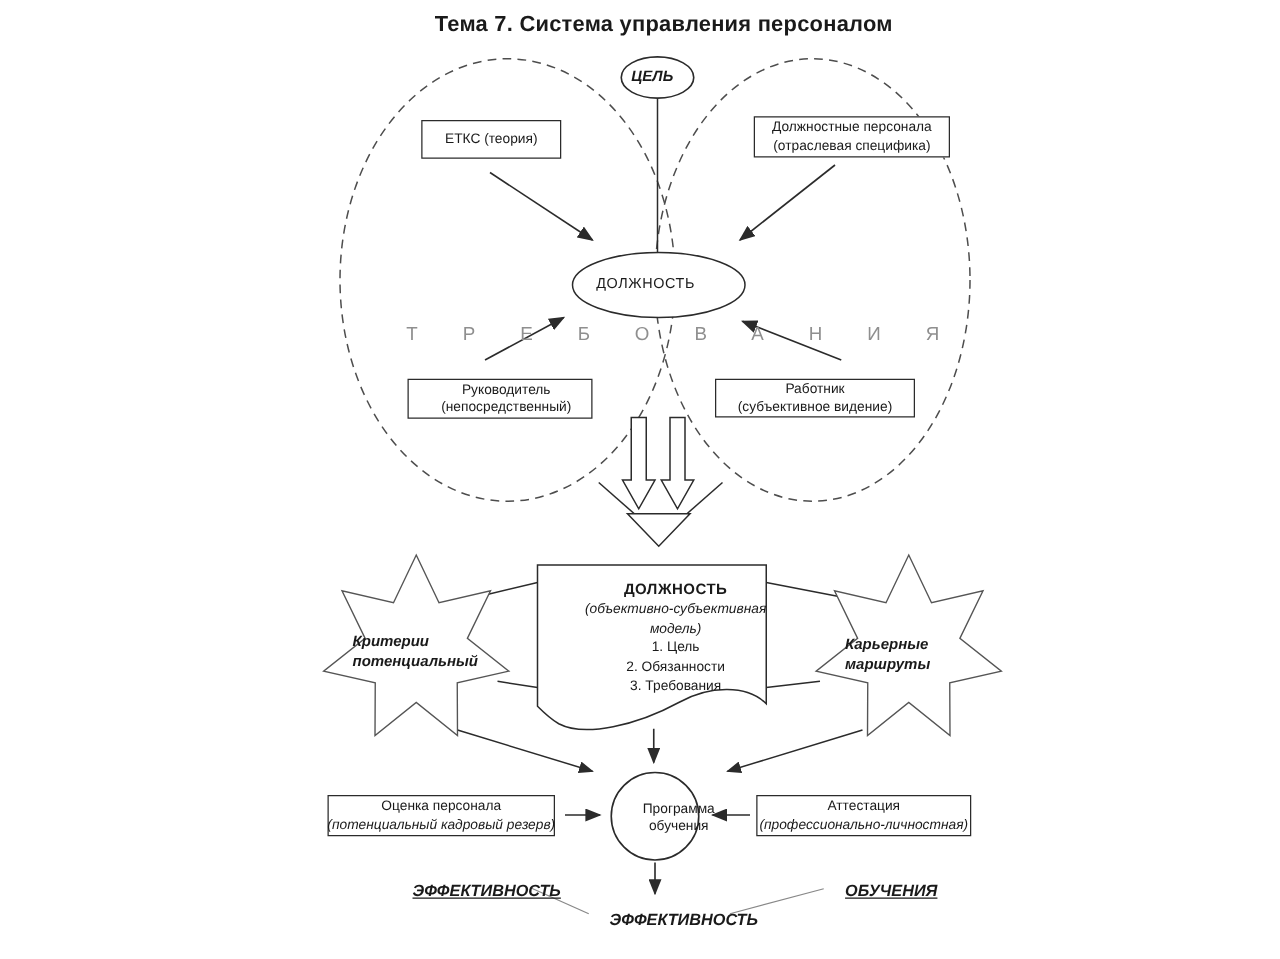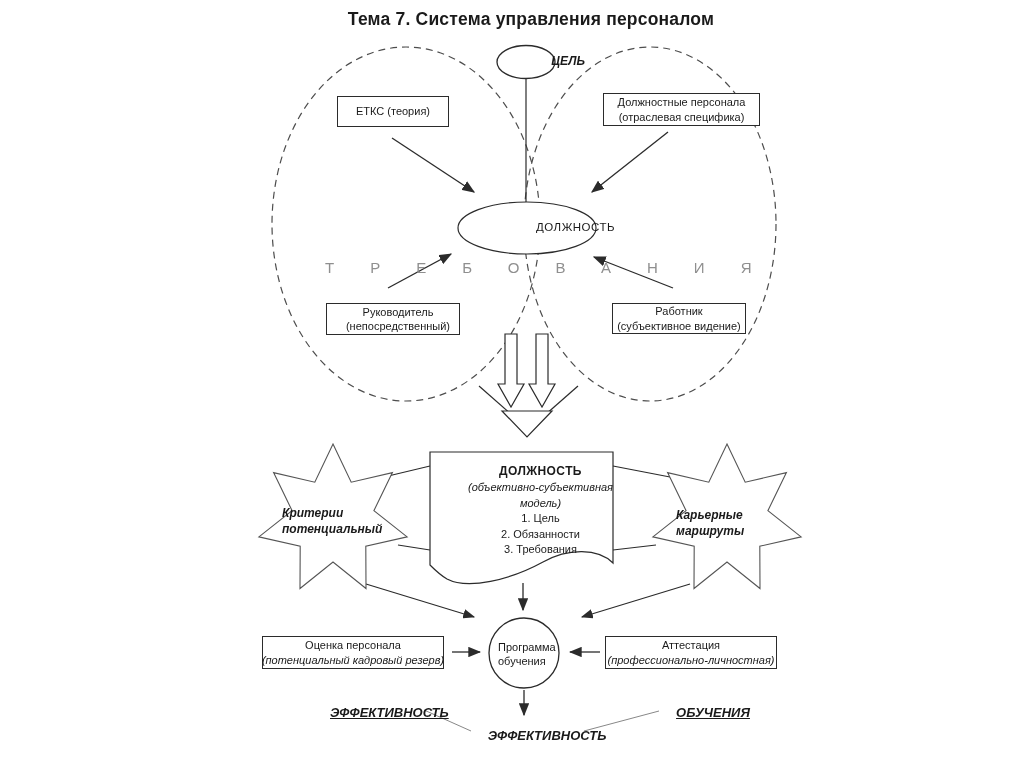--- a/index.html
+++ b/index.html
@@ -13,34 +13,34 @@
   .page-title {
     left:0; top:9px; width:1024px; text-align:center;
     font-size:17.5px; font-weight:bold; letter-spacing:0.2px;
   }
   .box {
     position:absolute; z-index:1; box-sizing:border-box;
     border:1px solid #2b2b2b; background:#ffffff;
     display:flex; flex-direction:column; align-items:center; justify-content:center;
     text-align:center; font-size:11px; line-height:1.3; white-space:nowrap;
   }
-  .oval-label { text-align:right; white-space:nowrap; }
+  .oval-label { text-align:left; white-space:nowrap; }
   .goal-label { font-size:12px; font-weight:bold; font-style:italic; }
   .pos-label { font-size:11.5px; letter-spacing:0.5px; }
   .letters {
     font-size:15px; color:#8f8f8f; white-space:nowrap; z-index:0;
   }
   .it { font-style:italic; }
   .doc-text { width:183px; text-align:center; font-size:11px; line-height:1.42; }
   .doc-text .hd { font-weight:bold; font-size:12px; letter-spacing:0.4px; }
   .star-label {
     width:140px; text-align:left; font-size:12px; font-weight:bold; font-style:italic;
     line-height:1.3;
   }
-  .circle-label { width:90px; font-size:11px; line-height:1.3; }
+  .circle-label { width:90px; text-align:center; font-size:11px; line-height:1.3; }
   .foot {
     font-size:13px; font-weight:bold; font-style:italic; text-align:center;
     white-space:nowrap;
   }
   .underl { text-decoration:underline; }
 </style>
 </head>
 <body>
 
 <div class="stage">
@@ -104,26 +104,26 @@
   <div class="box" style="left:603px; top:93px; width:157px; height:33px;">
     <span>Должностные персонала</span>
     <span>(отраслевая специфика)</span>
   </div>
 
 
   <div class="txt oval-label pos-label" style="left:458px; top:221px; width:138px;">ДОЛЖНОСТЬ</div>
 
   <div class="txt letters" style="left:306px; top:259px; letter-spacing:36px;">ТРЕБОВАНИЯ</div>
 
-  <div class="box" style="left:326px; top:303px; width:134px; height:32px;padding-left:10px;">
+  <div class="box" style="left:326px; top:303px; width:148px; height:32px;padding-left:10px;">
     <span>Руководитель</span>
     <span>(непосредственный)</span>
   </div>
 
-  <div class="box" style="left:612px; top:303px; width:134px; height:31px;">
+  <div class="box" style="left:572px; top:303px; width:160px; height:31px;">
     <span>Работник</span>
     <span>(субъективное видение)</span>
   </div>
 
   <div class="txt doc-text" style="left:430px; top:463px;">
     <div class="hd">ДОЛЖНОСТЬ</div>
     <div class="it">(объективно-субъективная модель)</div>
     <div>1. Цель</div>
     <div>2. Обязанности</div>
     <div>3. Требования</div>

